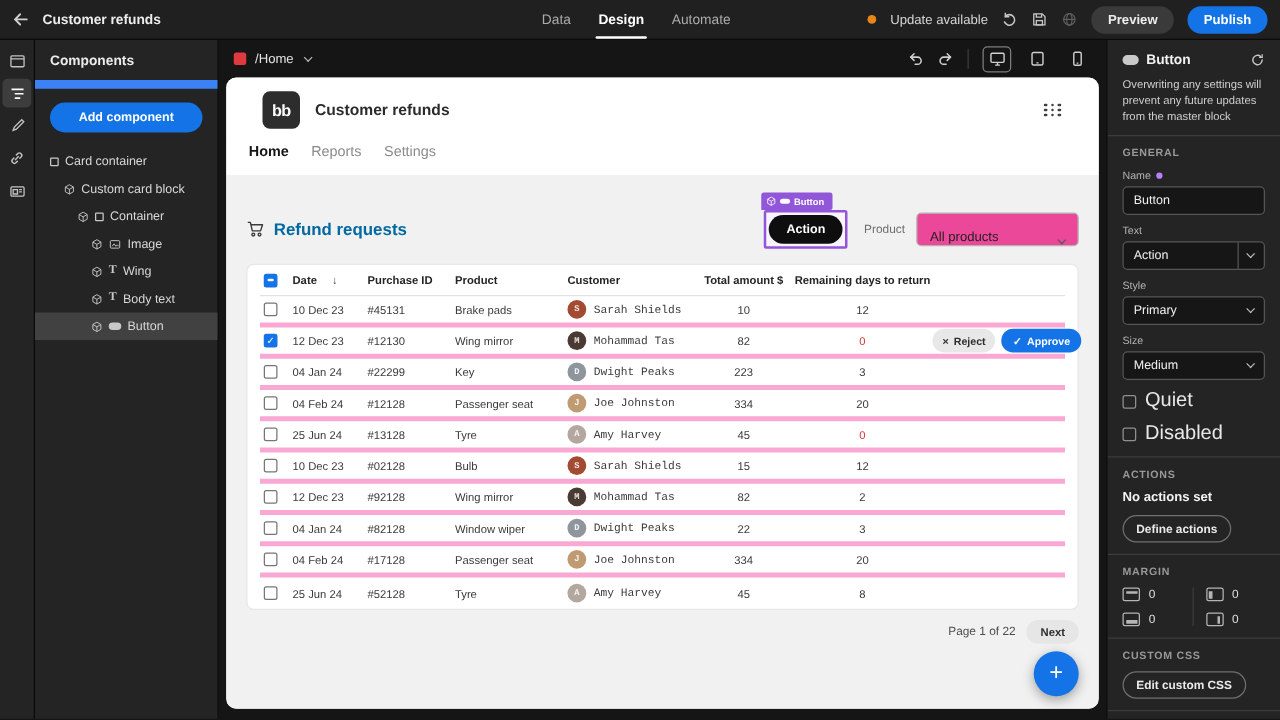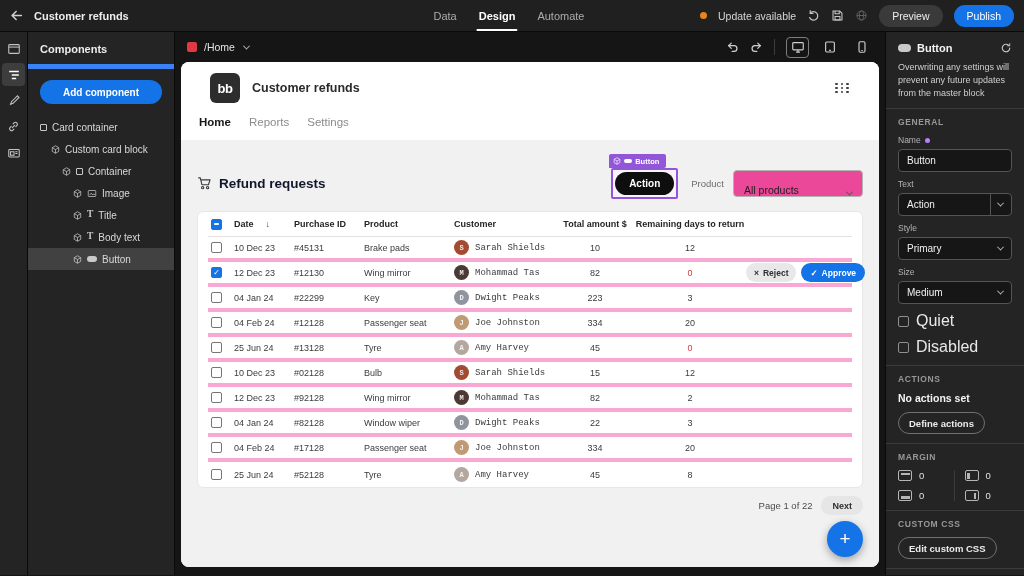--- a/index.html
+++ b/index.html
@@ -14,35 +14,35 @@
   .tb-title { font-size:11px; font-weight:bold; color:#ededed; }
   .tb-center { position:absolute; left:50%; transform:translateX(-52%); top:0; height:100%; display:flex; gap:22px; }
   .tb-tab { font-size:11px; color:#ababab; display:flex; align-items:center; height:100%; position:relative; cursor:default; }
   .tb-tab.active { color:#fff; font-weight:bold; }
   .tb-tab.active::after { content:""; position:absolute; bottom:0; left:-2px; right:-2px; height:2.5px; background:#fff; border-radius:2px; }
   .tb-right { margin-left:auto; display:flex; align-items:center; gap:11px; }
   .upd-dot { width:7px; height:7px; border-radius:50%; background:#e68619; }
   .upd-text { font-size:10.5px; color:#d6d6d6; }
   .tb-icon { color:#c6c6c6; display:flex; }
   .tb-icon.dim { opacity:.38; }
-  .btn-pill { height:22px; border-radius:11px; display:flex; align-items:center; padding:0 13px; font-size:10.5px; font-weight:normal; border:none; }
+  .btn-pill { height:22px; border-radius:11px; display:flex; align-items:center; padding:0 13px; font-size:10.5px; font-weight:bold; border:none; }
   .btn-preview { background:#3a3a3a; color:#ededed; }
   .btn-publish { background:#1473e6; color:#fff; }
 
   
   .main { display:flex; height:543px; }
 
   
   .rail { width:28px; background:#242424; border-right:1px solid #0a0a0a; display:flex; flex-direction:column; align-items:center; padding-top:5px; gap:3px; }
   .rail-item { width:23px; height:23px; border-radius:4px; display:flex; align-items:center; justify-content:center; color:#c3c3c3; }
   .rail-item.active { background:#3d3d3d; color:#fff; }
 
   
   .components { width:147px; background:#242424; border-right:1px solid #0a0a0a; display:flex; flex-direction:column; }
-  .comp-header { font-size:11px; font-weight:bold; color:#ececec; padding:11px 12px 9px; border-bottom:5px solid #3b82f6; }
+  .comp-header { font-size:11px; font-weight:bold; color:#ececec; padding:11px 12px 9px; border-bottom:7px solid #3b82f6; }
   .add-btn { margin:11px 12px 12px; background:#1473e6; color:#fff; font-size:10px; font-weight:bold; border:none; border-radius:12px; height:24px; }
   .tree-row { height:22px; display:flex; align-items:center; gap:5px; font-size:10px; color:#d8d8d8; white-space:nowrap; }
   .tree-row.selected { background:#414141; }
   .tree-ico { display:flex; align-items:center; color:#c9c9c9; }
   .ico-square { width:7px; height:7px; border:1px solid currentColor; border-radius:1px; display:inline-block; }
   .ico-T { font-family:"Liberation Serif", serif; font-size:9.5px; font-weight:bold; line-height:1; }
   .ico-pill { width:10px; height:5.5px; background:currentColor; border-radius:3px; display:inline-block; }
 
   
   .canvas { flex:1; background:#151515; display:flex; flex-direction:column; min-width:0; }
@@ -62,21 +62,21 @@
   .logo { width:30px; height:30px; background:#2d2d2d; border-radius:6px; color:#fff; font-weight:bold; font-size:13px; letter-spacing:-.5px; display:flex; align-items:center; justify-content:center; }
   .app-title { font-size:12.5px; font-weight:bold; color:#2b2b2b; }
   .grid-dots { margin-left:auto; display:grid; grid-template-columns:repeat(3,4px); grid-gap:1.5px; }
   .grid-dots i { width:2.5px; height:2.5px; border-radius:50%; background:#3f3f3f; }
   .app-tabs { display:flex; gap:18px; padding:2px 18px 12px; background:#fff; }
   .app-tab { font-size:11.5px; color:#8b8b8b; }
   .app-tab.active { color:#161616; font-weight:bold; }
   .app-body { flex:1; background:#f1f1f1; padding:12px 16px; display:flex; flex-direction:column; position:relative; }
 
   .section-row { display:flex; align-items:center; margin-top:16px; }
-  .sec-title { display:flex; align-items:center; gap:7px; font-size:13.5px; font-weight:bold; color:#0f172a; }
+  .sec-title { display:flex; align-items:center; gap:7px; font-size:13.5px; font-weight:bold; color:#0369a1; }
   .sec-right { margin-left:auto; display:flex; align-items:center; gap:9px; }
   .sel-wrap { position:relative; margin-right:4px; }
   .sel-tag { position:absolute; bottom:100%; left:-2px; background:#9256d9; color:#fff; font-size:7.5px; font-weight:bold; padding:2.5px 7px 2.5px 4px; border-radius:2px 2px 2px 0; display:flex; align-items:center; gap:3px; white-space:nowrap; }
   .sel-box { border:2px solid #9256d9; background:#f8f3fd; padding:2px; border-radius:2px; display:flex; }
   .action-btn { background:#0e0e0e; color:#fff; border:none; border-radius:12px; height:23px; padding:0 14px; font-size:10px; font-weight:bold; }
   .filter-label { font-size:9.5px; color:#6d6d6d; }
   .filter-select { width:130px; height:27px; background:#ec4899; border:1px solid #b3b3b3; border-radius:4px; display:flex; align-items:flex-end; padding:0 10px; font-size:10.5px; color:#1f1f1f; }
   .filter-select .chev { margin-left:auto; color:#555; }
 
   
@@ -258,21 +258,21 @@
         <div class="tree-row" style="padding-left: 45px;">
           <span class="tree-ico">
             <svg viewBox="0 0 12 12" width="9" height="9" fill="none" stroke="currentColor" stroke-width="1">
               <path d="M6 1l4.3 2.5v5L6 11 1.7 8.5v-5z"></path>
               <path d="M1.7 3.5L6 6l4.3-2.5M6 6v5"></path>
             </svg>
           </span>
           <span class="tree-ico">
             <span class="ico-T">T</span>
           </span>
-          <span>Title</span>
+          <span>Wing</span>
         </div>
         <div class="tree-row" style="padding-left: 45px;">
           <span class="tree-ico">
             <svg viewBox="0 0 12 12" width="9" height="9" fill="none" stroke="currentColor" stroke-width="1">
               <path d="M6 1l4.3 2.5v5L6 11 1.7 8.5v-5z"></path>
               <path d="M1.7 3.5L6 6l4.3-2.5M6 6v5"></path>
             </svg>
           </span>
           <span class="tree-ico">
             <span class="ico-T">T</span>

